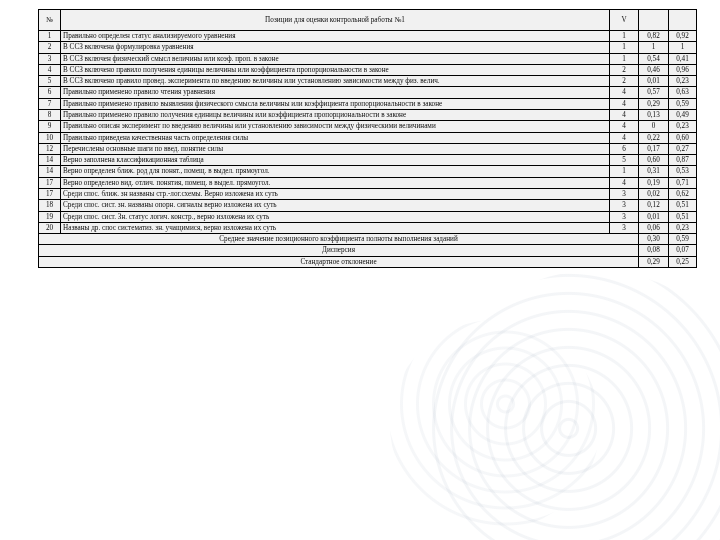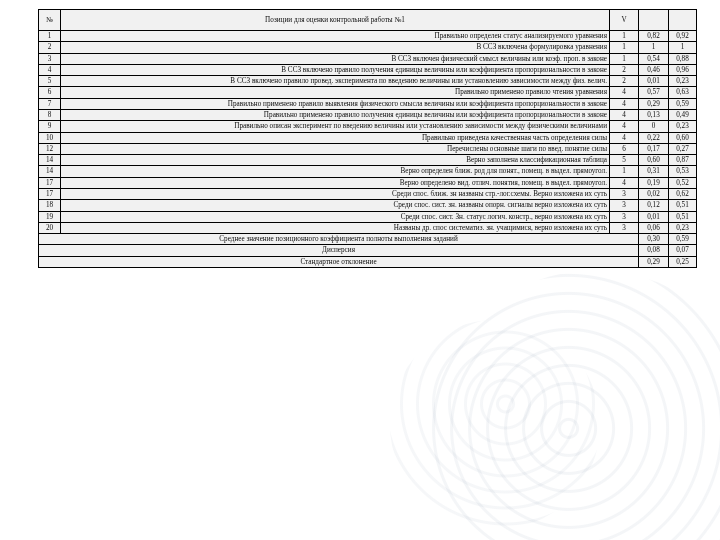--- a/index.html
+++ b/index.html
@@ -92,21 +92,21 @@
   col.c-a     { width: 30px; }
   col.c-b     { width: 28px; }
 
   td.num {
     text-align: center;
     font-size: 7px;
     word-break: break-all;
     padding: 1px 0;
   }
   td.pos {
-    text-align: right;
+    text-align: left;
     padding-left: 6px;
   }
   td.v, td.a, td.b {
     text-align: center;
     font-size: 7.2px;
   }
 
   tr.header td {
     text-align: center;
     font-weight: normal;
@@ -156,21 +156,21 @@
             <td class="pos">В ССЗ включена  формулировка уравнения</td>
             <td class="v">1</td>
             <td class="a">1</td>
             <td class="b">1</td>
           </tr>
           <tr>
             <td class="num">3</td>
             <td class="pos">В ССЗ включен физический смысл величины или коэф. проп. в законе</td>
             <td class="v">1</td>
             <td class="a">0,54</td>
-            <td class="b">0,88</td>
+            <td class="b">0,41</td>
           </tr>
           <tr>
             <td class="num">4</td>
             <td class="pos">В ССЗ включено правило получения единицы  величины  или коэффициента пропорциональности в законе</td>
             <td class="v">2</td>
             <td class="a">0,46</td>
             <td class="b">0,96</td>
           </tr>
           <tr>
             <td class="num">5</td>
@@ -233,21 +233,21 @@
             <td class="pos">Верно определен ближ. род для понят., помещ.  в выдел. прямоугол.</td>
             <td class="v">1</td>
             <td class="a">0,31</td>
             <td class="b">0,53</td>
           </tr>
           <tr>
             <td class="num">17</td>
             <td class="pos">Верно определено вид. отлич. понятия, помещ. в  выдел. прямоугол.</td>
             <td class="v">4</td>
             <td class="a">0,19</td>
-            <td class="b">0,52</td>
+            <td class="b">0,71</td>
           </tr>
           <tr>
             <td class="num">17</td>
             <td class="pos">Среди спос. ближ. зн названы  стр.-лог.схемы. Верно изложена их суть</td>
             <td class="v">3</td>
             <td class="a">0,02</td>
             <td class="b">0,62</td>
           </tr>
           <tr>
             <td class="num">18</td>

